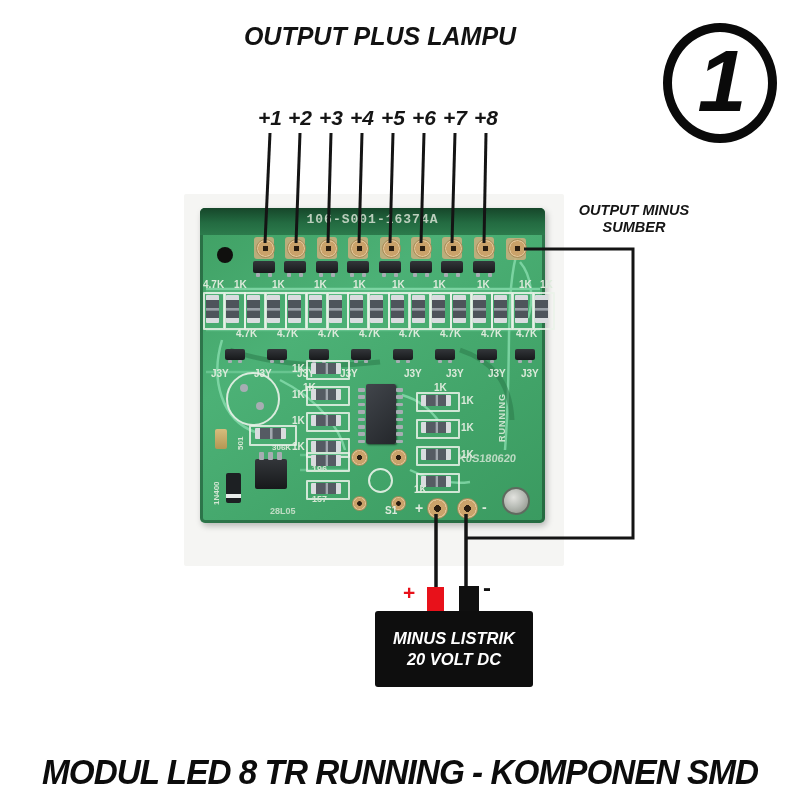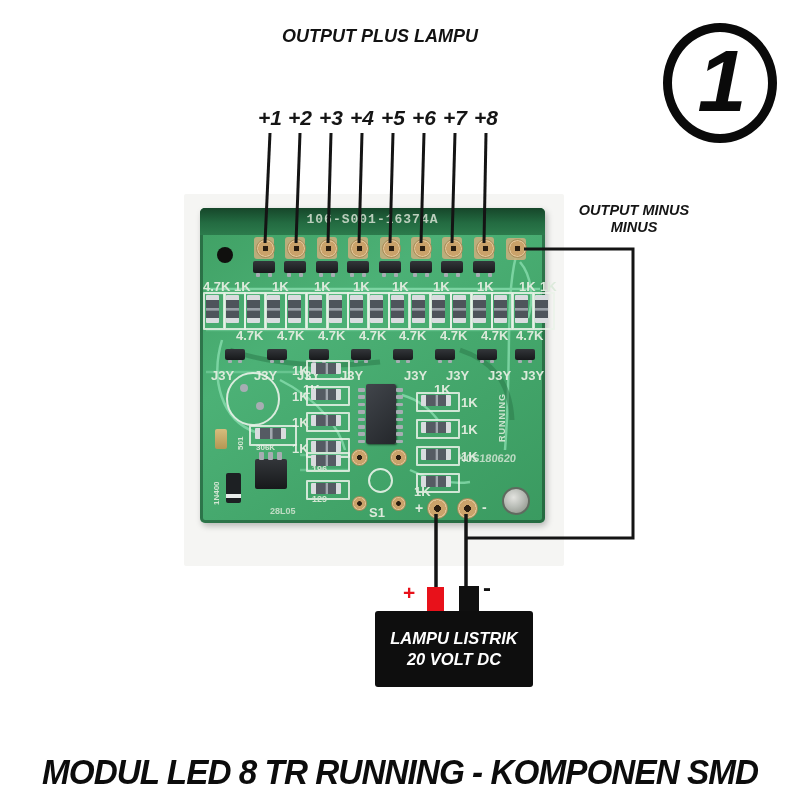--- a/index.html
+++ b/index.html
@@ -1,21 +1,21 @@
 <!DOCTYPE html>
 <html><head>
 <meta charset="utf-8">
 <style>
   html,body{margin:0;padding:0;background:#fff;}
   #canvas{position:relative;width:800px;height:800px;background:#ffffff;overflow:hidden;
           font-family:"Liberation Sans",sans-serif;}
   .abs{position:absolute;}
   
   .title{left:0;width:760px;text-align:center;font-weight:bold;font-style:italic;
-         color:#121212;font-size:18px;line-height:32px;letter-spacing:0px;}
+         color:#121212;font-size:25px;line-height:32px;letter-spacing:0px;}
   .footer-title{left:0;top:752px;width:800px;text-align:center;font-weight:bold;font-style:italic;
          color:#0c0c0c;font-size:35px;transform:scaleX(0.95);letter-spacing:-1px;}
   
   .badge{left:663px;top:23px;width:96px;height:102px;border:9px solid #0a0a0a;border-radius:50%;
          display:flex;align-items:center;justify-content:center;background:#fff;}
   .badge span{font-size:88px;font-weight:bold;font-style:italic;color:#0a0a0a;line-height:1;
          transform:translate(2px,-2px);}
   
   .pin-label{top:106px;transform:translateX(-50%);font-weight:bold;font-style:italic;
              font-size:21px;color:#151515;}
@@ -25,21 +25,21 @@
   .photo-bg{left:184px;top:194px;width:380px;height:372px;background:#f5f5f3;border-radius:2px;}
   
   .pcb{left:200px;top:208px;width:345px;height:315px;border-radius:5px;
        background:linear-gradient(145deg,#3f9f63 0%,#4cb176 35%,#42a469 70%,#3a9a60 100%);
        box-shadow:inset 0 0 0 3px rgba(13,50,28,.45), 2px 3px 6px rgba(0,0,0,.25);}
   .pcb-strip{left:200px;top:208px;width:345px;height:27px;border-radius:5px 5px 0 0;
        background:linear-gradient(180deg,#16462a 0%,#236b41 55%,#2c7b4c 100%);}
   .board-id{left:200px;top:212px;width:345px;text-align:center;color:#bccfbd;
        font-family:"Liberation Mono","DejaVu Sans Mono",monospace;font-size:13px;
        font-weight:bold;letter-spacing:1px;}
-  .silk{color:#dceadb;font-size:13px;font-weight:bold;letter-spacing:0px;white-space:nowrap;}
+  .silk{color:#dceadb;font-size:10px;font-weight:bold;letter-spacing:0px;white-space:nowrap;}
   .silk-sm{color:#d5e6d4;font-size:8px;font-weight:bold;white-space:nowrap;}
   .hole-black{border-radius:50%;background:#10100e;}
   .hole-metal{border-radius:50%;background:radial-gradient(circle at 40% 35%,#e3e3df 0%,#b9bdb7 45%,#84897f 100%);
        border:2px solid #5f6a5f;}
   .pad{border-radius:50%;background:radial-gradient(circle,#2a1d10 0 24%,#caa26a 25% 60%,#e0c394 61% 100%);
        border:1px solid #a88a57;}
   .pad-tab{background:#cfae7e;border-radius:3px;opacity:.85;}
   .sot23{background:linear-gradient(180deg,#33363a,#17191b);border-radius:2px;}
   .leg{background:#a7adb3;border-radius:1px;}
   .res-v{background:linear-gradient(180deg,#d9dcdf 0 18%,#4e545b 19% 45%,#9aa0a7 46% 55%,#4e545b 56% 82%,#d9dcdf 83% 100%);
@@ -78,21 +78,21 @@
       <div class="abs pin-label" style="left:331px;">+3</div>
       <div class="abs pin-label" style="left:362px;">+4</div>
       <div class="abs pin-label" style="left:393px;">+5</div>
       <div class="abs pin-label" style="left:424px;">+6</div>
       <div class="abs pin-label" style="left:455px;">+7</div>
       <div class="abs pin-label" style="left:486px;">+8</div>
     </div>
 
   <div class="abs minus-label">
     <div>OUTPUT MINUS</div>
-    <div>MINUS</div>
+    <div>SUMBER</div>
   </div>
 
   <div class="abs photo-bg"></div>
 
   <div class="abs pcb"></div>
   <div class="abs pcb-strip"></div>
 
   <svg class="abs" width="800" height="800">
     <g stroke="#8ce0b2" fill="none" stroke-width="2.5" opacity="0.75">
       <path d="M206,289 H540"></path>
@@ -303,29 +303,29 @@
   <div class="abs silk-circle" style="left:226px;top:372px;width:50px;height:50px;"></div>
   <div class="abs silk-circle" style="left:368px;top:468px;width:21px;height:21px;"></div>
 
   <div class="abs pad" style="left:351px;top:449px;width:15px;height:15px;"></div>
   <div class="abs pad" style="left:390px;top:449px;width:15px;height:15px;"></div>
   <div class="abs pad" style="left:352px;top:496px;width:13px;height:13px;"></div>
   <div class="abs pad" style="left:391px;top:496px;width:13px;height:13px;"></div>
   <div class="abs pad" style="left:427px;top:498px;width:19px;height:19px;"></div>
   <div class="abs pad" style="left:457px;top:498px;width:19px;height:19px;"></div>
 
-  <div class="abs silk" style="left:369px;top:505px;">S1</div>
+  <div class="abs silk" style="left:385px;top:505px;">S1</div>
   <div class="abs silk" style="left:415px;top:500px;font-size:14px;">+</div>
   <div class="abs silk" style="left:482px;top:499px;font-size:14px;">-</div>
   <div class="abs silk" style="left:458px;top:452px;font-size:11px;opacity:.8;transform:skewX(-6deg);">K0S180620</div>
   <div class="abs silk vtext" style="left:497px;top:442px;font-size:9px;letter-spacing:1px;opacity:.9;">RUNNING</div>
   <div class="abs silk-sm" style="left:312px;top:464px;font-size:9px;">196</div>
-  <div class="abs silk-sm" style="left:312px;top:494px;font-size:9px;">129</div>
+  <div class="abs silk-sm" style="left:312px;top:494px;font-size:9px;">157</div>
   <div class="abs silk-sm vtext" style="left:236px;top:450px;">501</div>
-  <div class="abs silk-sm" style="left:256px;top:443px;">306K</div>
+  <div class="abs silk-sm" style="left:272px;top:443px;">306K</div>
   <div class="abs silk-sm" style="left:270px;top:506px;font-size:9px;opacity:.85;">28L05</div>
   <div class="abs silk-sm vtext" style="left:212px;top:505px;">1N400</div>
 
   <div class="abs" style="left:215px;top:429px;width:12px;height:20px;background:linear-gradient(180deg,#d6bd7d,#b49753);border-radius:2px;"></div>
   <div class="abs silkbox" style="left:249px;top:425px;width:44px;height:17px;"></div>
   <div class="abs res-h" style="left:255px;top:428px;width:31px;height:11px;"></div>
   <div class="abs sot23" style="left:255px;top:459px;width:32px;height:30px;"></div>
   <div class="abs leg" style="left:259px;top:452px;width:5px;height:8px;"></div>
   <div class="abs leg" style="left:268px;top:452px;width:5px;height:8px;"></div>
   <div class="abs leg" style="left:277px;top:452px;width:5px;height:8px;"></div>
@@ -346,18 +346,18 @@
       <line x1="436" y1="514" x2="436" y2="589" stroke-width="3.5"></line>
       <line x1="466" y1="514" x2="466" y2="588" stroke-width="3.5"></line>
     </g>
   </svg>
 
   <div class="abs terminal-red"></div>
   <div class="abs terminal-black"></div>
   <div class="abs sign-plus">+</div>
   <div class="abs sign-minus">-</div>
   <div class="abs power-box">
-    <div>LAMPU LISTRIK</div>
+    <div>MINUS LISTRIK</div>
     <div>20 VOLT DC</div>
   </div>
 
   <div class="abs footer-title">MODUL LED 8 TR RUNNING - KOMPONEN SMD</div>
 </div>
 
 </body></html>

